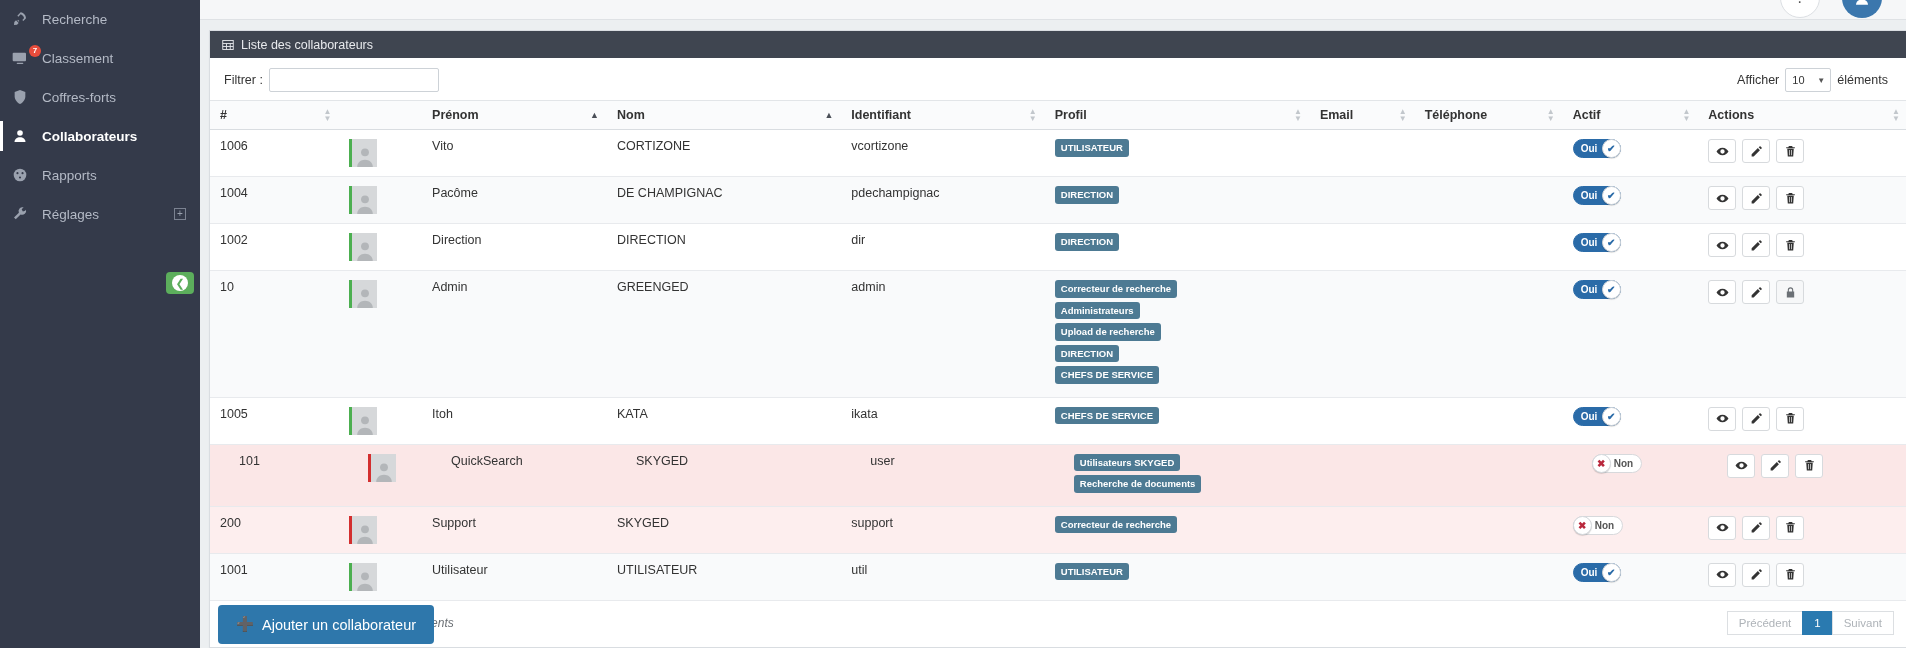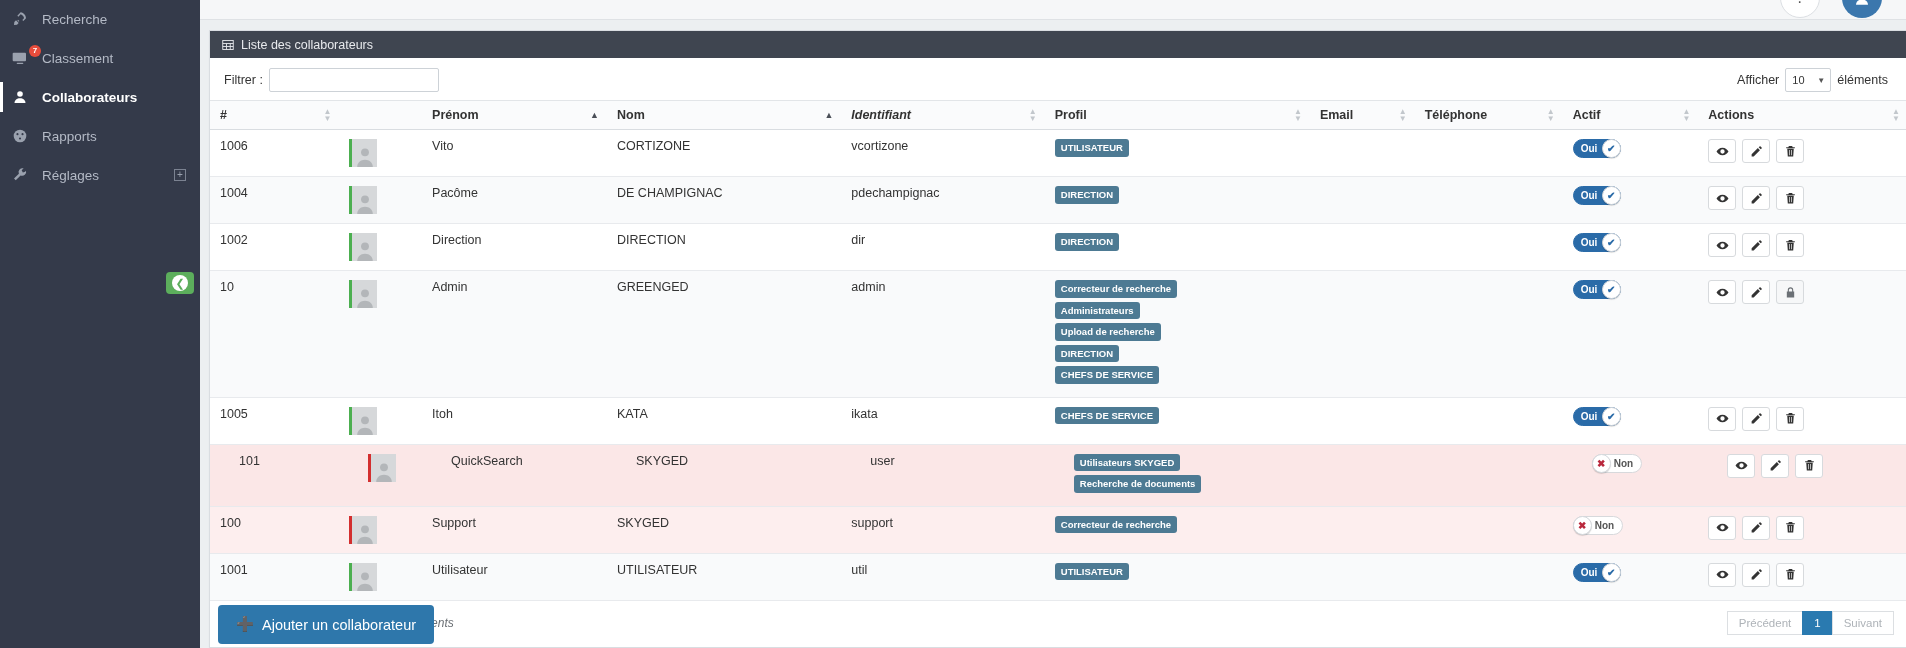--- a/index.html
+++ b/index.html
@@ -294,20 +294,28 @@
         </div>
         <div class="nav-item">
           <span class="ico">
             <svg width="16" height="16" viewBox="0 0 24 24" fill="currentColor">
               <rect x="1" y="4" width="20" height="13" rx="1.5"></rect>
               <rect x="7" y="19" width="10" height="2" rx="1"></rect>
             </svg>
             <span class="badge-dot">7</span>
           </span>
           <span class="nav-label">Classement</span>
+        </div>
+        <div class="nav-item">
+          <span class="ico">
+            <svg width="16" height="16" viewBox="0 0 24 24" fill="currentColor">
+              <path d="M12 1.5 4 4.6v6.2c0 5 3.4 9.6 8 11.7 4.6-2.1 8-6.7 8-11.7V4.6L12 1.5z"></path>
+            </svg>
+          </span>
+          <span class="nav-label">Coffres-forts</span>
         </div>
         <div class="nav-item active">
           <span class="ico">
             <svg width="16" height="16" viewBox="0 0 24 24" fill="currentColor">
               <circle cx="12" cy="7.5" r="4.2"></circle>
               <path d="M3.8 21c0-4.3 3.7-7 8.2-7s8.2 2.7 8.2 7z"></path>
             </svg>
           </span>
           <span class="nav-label">Collaborateurs</span>
         </div>
@@ -385,21 +393,21 @@
         <table class="dt">
           <thead>
             <tr id="head-row">
                 <th style="width: 105px;"><span>#</span><span class="sort">
                     <span>▲</span>
                     <span>▼</span>
                   </span></th>
                 <th style="width: 60px;"></th>
                 <th style="width: 150px;"><span>Prénom</span><span class="sort asc">▲</span></th>
                 <th style="width: 190px;"><span>Nom</span><span class="sort asc">▲</span></th>
-                <th style="width: 165px; font-style: italic;"><span>Identifiant</span><span class="sort">
+                <th style="width: 165px;"><span>Identifiant</span><span class="sort">
                     <span>▲</span>
                     <span>▼</span>
                   </span></th>
                 <th style="width: 215px;"><span>Profil</span><span class="sort">
                     <span>▲</span>
                     <span>▼</span>
                   </span></th>
                 <th style="width: 85px;"><span>Email</span><span class="sort">
                     <span>▲</span>
                     <span>▼</span>
@@ -688,21 +696,21 @@
                     </span>
                     <span class="act-btn">
                       <svg width="13" height="13" viewBox="0 0 24 24" fill="currentColor">
                         <path d="M9 2h6l1 2h4v2H4V4h4l1-2zM6 7h12l-1 14H7L6 7zm3.5 2v10h1.2V9H9.5zm3.8 0v10h1.2V9h-1.2z"></path>
                       </svg>
                     </span>
                   </span>
                 </td>
               </tr>
               <tr class="odd inactive">
-                <td>100</td>
+                <td>200</td>
                 <td>
        <span class="avatar red">
          <svg width="22" height="22" viewBox="0 0 24 24" fill="#b3b6b9">
            <circle cx="12" cy="8" r="4.3"></circle>
                       <path d="M3.5 24c0-4.8 3.9-7.8 8.5-7.8s8.5 3 8.5 7.8z"></path>
          </svg>
        </span>
                 </td>
                 <td>Support</td>
                 <td>SKYGED</td>

